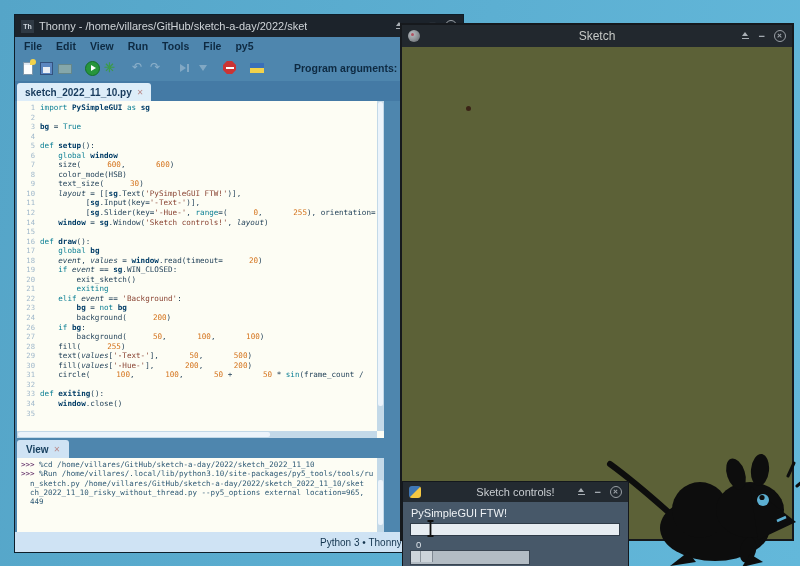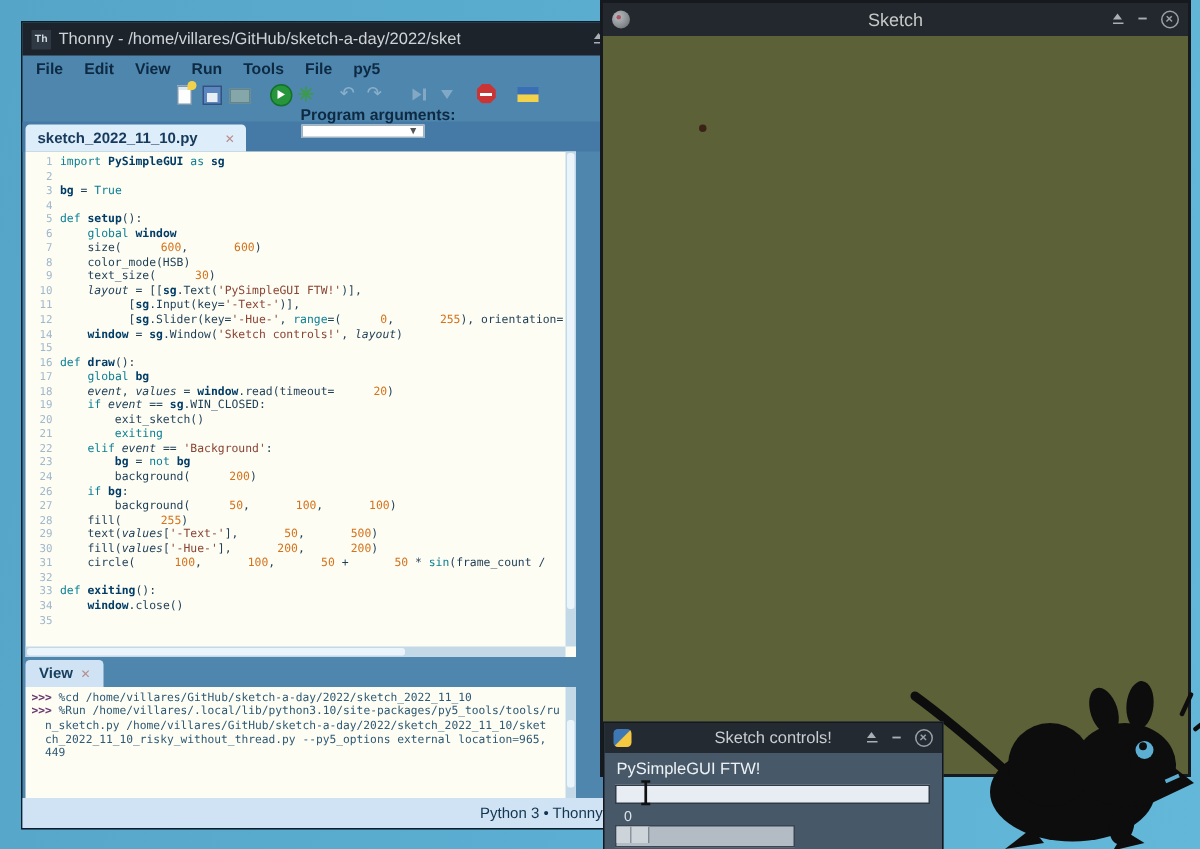--- a/index.html
+++ b/index.html
@@ -19,21 +19,21 @@
   .wbtn.maxb{opacity:.25;font-size:8px;}
   .wbtn.closeb{width:12px;height:12px;border:1.5px solid #9aa0a6;border-radius:50%;box-sizing:border-box;position:relative;}
   .wbtn.closeb::before,.wbtn.closeb::after{content:"";position:absolute;left:2px;top:4px;width:5px;height:1.3px;background:#9aa0a6;}
   .wbtn.closeb::before{transform:rotate(45deg);} .wbtn.closeb::after{transform:rotate(-45deg);}
   
   .thonny{left:14px;top:14px;width:450px;height:539px;background:#4e86ae;border:1px solid #0d1e2a;}
   .t-titlebar{height:22px;background:#1c232b;}
   .th-icon{width:13px;height:13px;background:#2f3944;color:#cfd6dd;font-size:7px;font-weight:bold;display:flex;align-items:center;justify-content:center;flex:none;}
   .t-menubar{height:18px;display:flex;align-items:center;padding:0 2px;}
   .menu-item{padding:2px 7px;font-size:10.5px;font-weight:600;color:#0e2a42;}
-  .t-toolbar{height:26px;display:flex;align-items:center;padding:0 6px;flex-direction:column;}
+  .t-toolbar{height:26px;display:flex;align-items:center;padding:0 6px;}
   .ti{width:15px;height:16px;position:relative;display:inline-block;margin-right:3px;flex:none;}
   .ti-new-file::before{content:"";position:absolute;left:2px;top:2px;width:8px;height:11px;background:#fdfefe;border:1px solid #7e97ab;box-shadow:inset 0 2px #dfe9f2;}
   .ti-new-file::after{content:"";position:absolute;right:0px;top:-1px;width:6px;height:6px;background:#f2d24b;border-radius:50% 50% 50% 0;}
   .ti-save::before{content:"";position:absolute;left:1px;top:2px;width:11px;height:11px;background:#5b86c0;border:1px solid #33527e;}
   .ti-save::after{content:"";position:absolute;left:4px;top:7px;width:7px;height:6px;background:#e9eef5;}
   .ti-open-folder{opacity:.45;}
   .ti-open-folder::before{content:"";position:absolute;left:1px;top:4px;width:12px;height:8px;background:#c9cfa6;border:1px solid #80865f;}
   .ti-run{margin-left:10px;}
   .ti-run::before{content:"";position:absolute;left:0;top:1px;width:13px;height:13px;border-radius:50%;background:#27953c;border:1px solid #14702a;}
   .ti-run::after{content:"";position:absolute;left:5.5px;top:5px;border-left:5px solid #fff;border-top:3.5px solid transparent;border-bottom:3.5px solid transparent;}
@@ -49,21 +49,21 @@
   .ti-stop::before{content:"";position:absolute;left:0;top:1px;width:13px;height:13px;background:#cb3434;clip-path:polygon(30% 0,70% 0,100% 30%,100% 70%,70% 100%,30% 100%,0 70%,0 30%);}
   .ti-stop::after{content:"";position:absolute;left:2.5px;top:6.5px;width:8px;height:2px;background:#fff;}
   .ti-ukraine-flag{margin-left:9px;}
   .ti-ukraine-flag::before{content:"";position:absolute;left:0;top:3px;width:14px;height:5px;background:#3a6fb8;}
   .ti-ukraine-flag::after{content:"";position:absolute;left:0;top:8px;width:14px;height:5px;background:#f2d24b;}
   .args-label{margin-left:26px;font-size:10.5px;font-weight:600;color:#0e2a42;white-space:nowrap;}
   .combobox{margin-left:6px;width:80px;height:15px;background:#fff;border:1px solid #9fb3c3;position:relative;display:flex;align-items:center;}
   .combobox .cval{font-size:9px;color:#333;padding-left:3px;flex:1;}
   .combobox .arrow{font-size:7px;color:#555;padding-right:3px;}
   .t-tabbar{height:20px;display:flex;align-items:flex-end;padding-left:2px;background:#447aa5;}
-  .tab-active{height:18px;background:#ddedf9;border-radius:3px 3px 0 0;padding:0 8px;display:flex;align-items:center;gap:18px;font-size:10px;font-weight:bold;color:#173a5c;}
+  .tab-active{height:18px;background:#ddedf9;border-radius:3px 3px 0 0;padding:0 8px;display:flex;align-items:center;gap:5px;font-size:10px;font-weight:bold;color:#173a5c;}
   .tab-close{color:#b98b8b;font-size:8px;font-weight:normal;}
   .t-editor{position:absolute;top:86px;left:2px;width:367px;height:337px;background:#fdfdf4;overflow:hidden;}
   .code-scroll{position:absolute;left:0;top:2px;right:7px;bottom:7px;overflow:hidden;}
   .code-line{display:flex;line-height:9.55px;height:9.55px;font-family:"DejaVu Sans Mono",monospace;font-size:7.6px;white-space:pre;}
   .ln{width:18px;flex:none;text-align:right;padding-right:5px;color:#a0b8cb;font-size:7.2px;}
   .code{color:#1d3d55;}
   .tok-kw{color:#0b7f94;} .tok-str{color:#8a4433;} .tok-num{color:#d4731c;margin-left:26px;}
   .tok-bold{color:#003c66;font-weight:bold;} .tok-ital{font-style:italic;}
   .vscroll{position:absolute;right:0;top:0;bottom:7px;width:7px;background:#c3d9e8;}
   .vscroll .thumb{position:absolute;left:1px;right:1px;background:#ecf4fb;border-radius:2px;}
@@ -73,21 +73,21 @@
   .shell-tab{height:18px;background:#cfe3f4;border-radius:3px 3px 0 0;padding:0 9px;display:flex;align-items:center;gap:5px;font-size:10px;font-weight:bold;color:#17405f;}
   .t-shell{position:absolute;top:443px;left:2px;width:367px;height:74px;background:#fdfdf4;overflow:hidden;}
   .shell-scroll{position:absolute;left:0;top:2px;right:7px;bottom:0;overflow:hidden;padding-left:4px;}
   .shell-line{font-family:"DejaVu Sans Mono",monospace;font-size:7.5px;line-height:9.3px;white-space:pre;color:#2f5a75;}
   .shell-line .prompt{color:#6a3a70;font-weight:bold;}
   .shell-line.cont{padding-left:9px;}
   .t-status{position:absolute;top:517px;left:0;width:100%;height:20px;background:#cfe3f4;display:flex;align-items:center;justify-content:flex-end;gap:7px;padding:0 7px;box-sizing:border-box;}
   .t-status .stext{font-size:10px;color:#14354f;}
   .t-status .hamb{font-size:11px;color:#14354f;}
   
-  .sketch{left:400px;top:0;width:394px;height:518px;border:2px solid #16191d;background:#5c6137;}
+  .sketch{left:400px;top:23px;width:394px;height:518px;border:2px solid #16191d;background:#5c6137;}
   .s-titlebar{height:22px;background:#22282e;position:relative;}
   .s-titlebar .ttl{position:absolute;left:0;right:0;text-align:center;color:#c6c9c6;font-size:12px;line-height:22px;}
   .py5-icon{width:12px;height:12px;border-radius:50%;background:radial-gradient(circle at 35% 35%,#b9bec2 0%,#8a8f94 55%,#5c6166 100%);position:relative;z-index:2;flex:none;}
   .py5-icon::after{content:"";position:absolute;left:3px;top:3px;width:3px;height:3px;border-radius:50%;background:#b05262;}
   .s-canvas{position:absolute;left:0;top:22px;right:0;bottom:0;background:#5c6137;}
   .s-dot{position:absolute;left:64px;top:59px;width:5px;height:5px;border-radius:50%;background:#3a2316;}
   
   .controls{left:402px;top:448px;width:227px;height:105px;background:#475869;border:1px solid #14181d;margin-top:33px;}
   .c-titlebar{height:20px;background:#232a31;position:relative;}
   .c-titlebar .ttl{position:absolute;left:0;right:0;text-align:center;color:#c9cdd1;font-size:11px;line-height:20px;}

